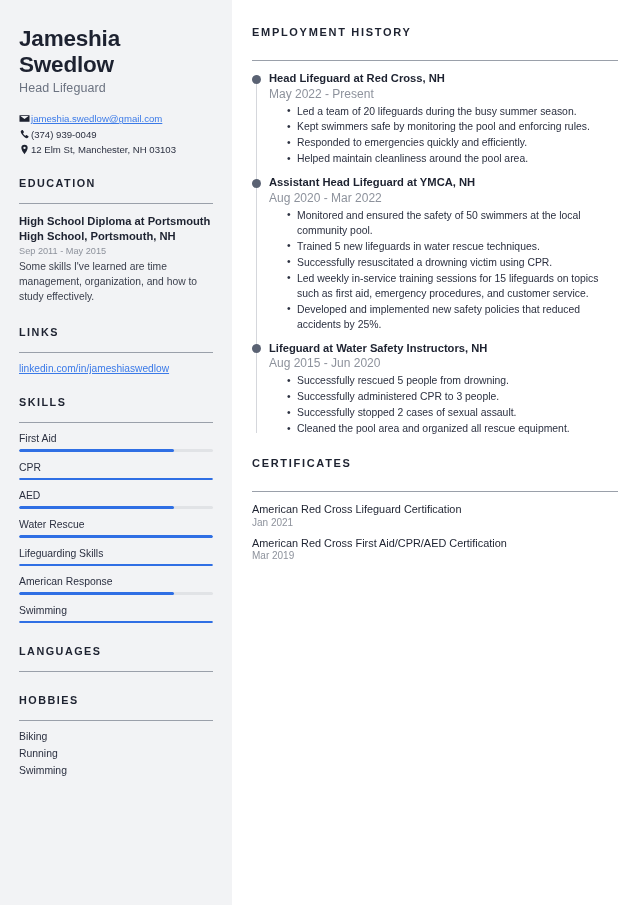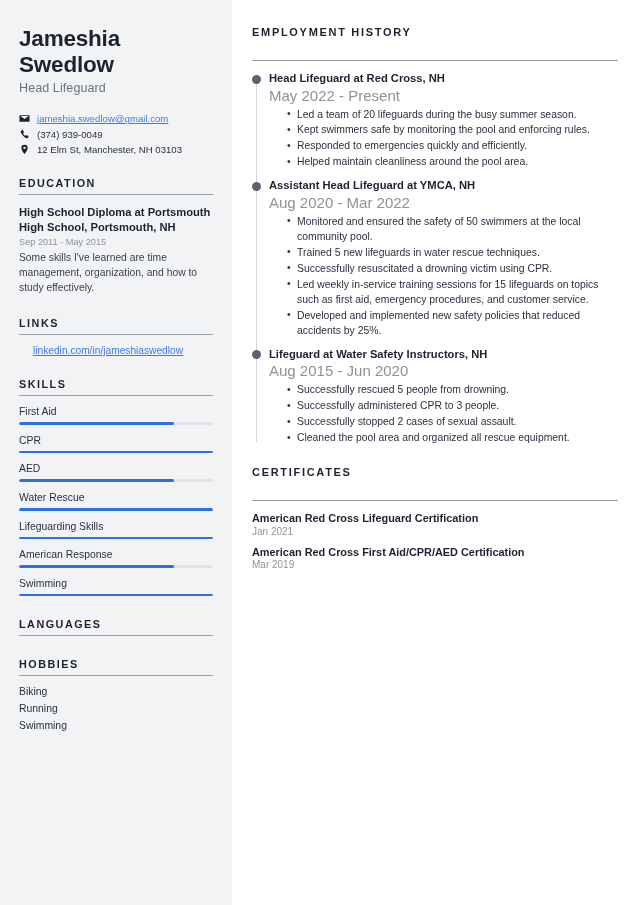--- a/index.html
+++ b/index.html
@@ -33,21 +33,21 @@
   .job-title {
     font-size: 12.5px;
     color: #6b7280;
     margin-top: 3px;
     letter-spacing: 0.1px;
   }
   .contacts { margin-top: 18px; }
   .contact-row {
     display: flex;
     align-items: center;
-    gap: 7px;
+    gap: 1px;
     margin-bottom: 4.5px;
     font-size: 9.6px;
     color: #2b3040;
   }
   .contact-row .ic {
     width: 11px; height: 11px;
     flex: 0 0 11px;
     display: flex; align-items: center; justify-content: center;
     color: #1d2230;
   }
@@ -57,21 +57,21 @@
     text-decoration: underline;
     font-size: 9.6px;
   }
 
   .sec { margin-top: 22px; }
   .sec-head {
     font-size: 10.8px;
     font-weight: bold;
     letter-spacing: 1.5px;
     color: #1d2230;
-    padding-bottom: 5px;
+    padding-bottom: 14px;
     border-bottom: 1.6px solid #9aa0aa;
     margin-bottom: 10px;
   }
 
   .edu-title {
     font-size: 11.2px;
     font-weight: bold;
     color: #1d2230;
     line-height: 1.35;
   }
@@ -85,21 +85,20 @@
     color: #3a3f4c;
     line-height: 1.42;
     margin-top: 4px;
   }
 
   .link-item {
     font-size: 10.2px;
     color: #3b7ae8;
     text-decoration: underline;
     display: block;
-    margin-left: 14px;
   }
 
   .skill { margin-bottom: 10px; }
   .skill-label {
     font-size: 10.4px;
     color: #2b3040;
     margin-bottom: 5px;
   }
   .bar-track {
     height: 2.6px;
@@ -154,21 +153,21 @@
     width: 9px; height: 9px;
     border-radius: 50%;
     background: #5a6273;
   }
   .job-head {
     font-size: 11.2px;
     font-weight: bold;
     color: #1d2230;
   }
   .job-date {
-    font-size: 15px;
+    font-size: 12px;
     color: #8d929c;
     margin-top: 2.5px;
   }
   .bullets {
     margin-top: 4px;
     padding-left: 18px;
     list-style: none;
   }
   .bullets li {
     font-size: 10.4px;
@@ -184,21 +183,21 @@
     left: 0; top: -0.5px;
     color: #2b3040;
     font-size: 10.4px;
   }
   .job-gap { height: 8px; }
 
   .main-sec { margin-top: 20px; }
   .cert-item { margin-bottom: 9px; }
   .cert-name {
     font-size: 10.9px;
-    font-weight: bold;
+    font-weight: normal;
     color: #1d2230;
   }
   .cert-date {
     font-size: 10px;
     color: #8d929c;
     margin-top: 1.5px;
   }
   .member-item {
     font-size: 10.9px;
     font-weight: bold;

